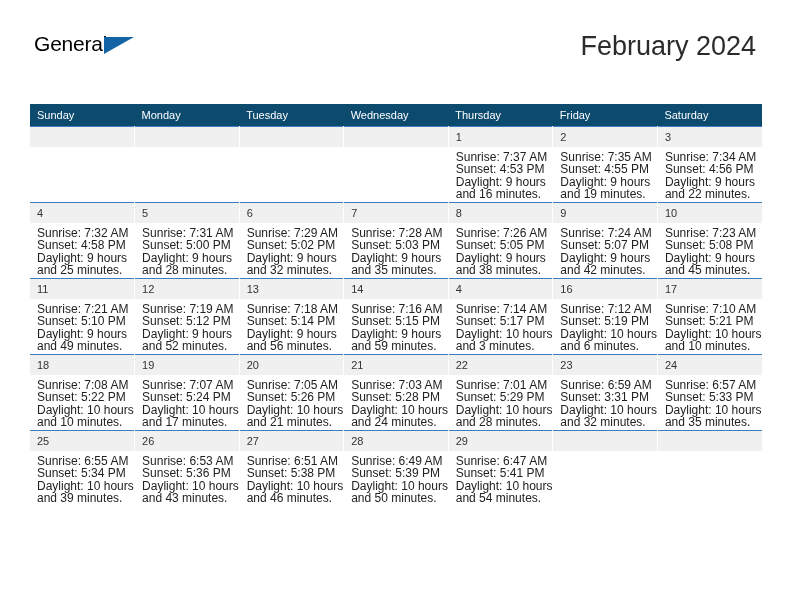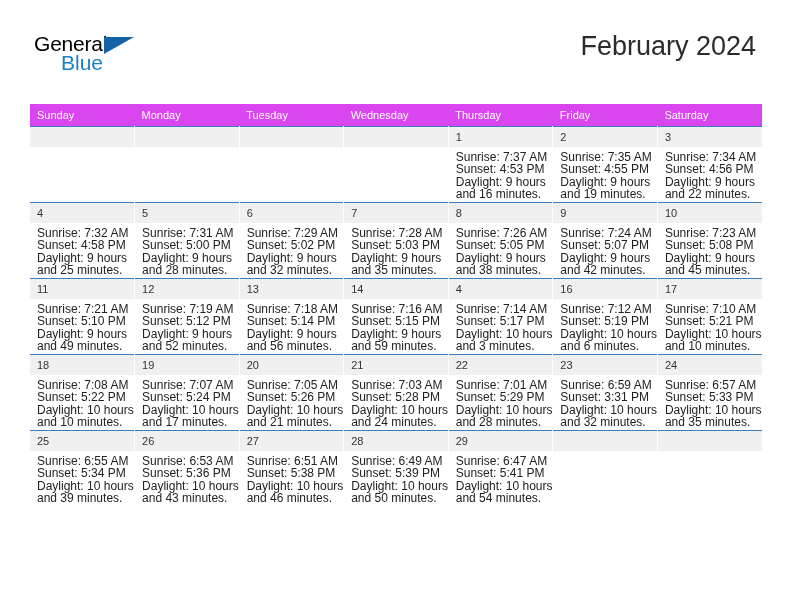--- a/index.html
+++ b/index.html
@@ -86,21 +86,21 @@
   
   .calendar {
     position: absolute;
     left: 30px;
     top: 104px;
     width: 732px;
     border-collapse: collapse;
     table-layout: fixed;
   }
   .calendar th {
-    background: #d946ef;
+    background: #0c4a6e;
     color: #ffffff;
     font-size: 11px;
     font-weight: normal;
     text-align: left;
     padding: 5px 0 5px 7px;
     height: 12px;
     border: none;
   }
   .calendar td {
     vertical-align: top;
@@ -138,21 +138,20 @@
 </style>
 </head>
 <body>
 
 <div class="page">
 
   <div class="header">
     <div class="logo">
       <span class="logo-general">General</span>
       <span class="logo-triangle"></span>
-      <span class="logo-blue">Blue</span>
     </div>
 
     <div class="title-block">
       <h1 class="cal-title">February 2024</h1>
     </div>
   </div>
 
   <table class="calendar">
     <thead>
       <tr>

